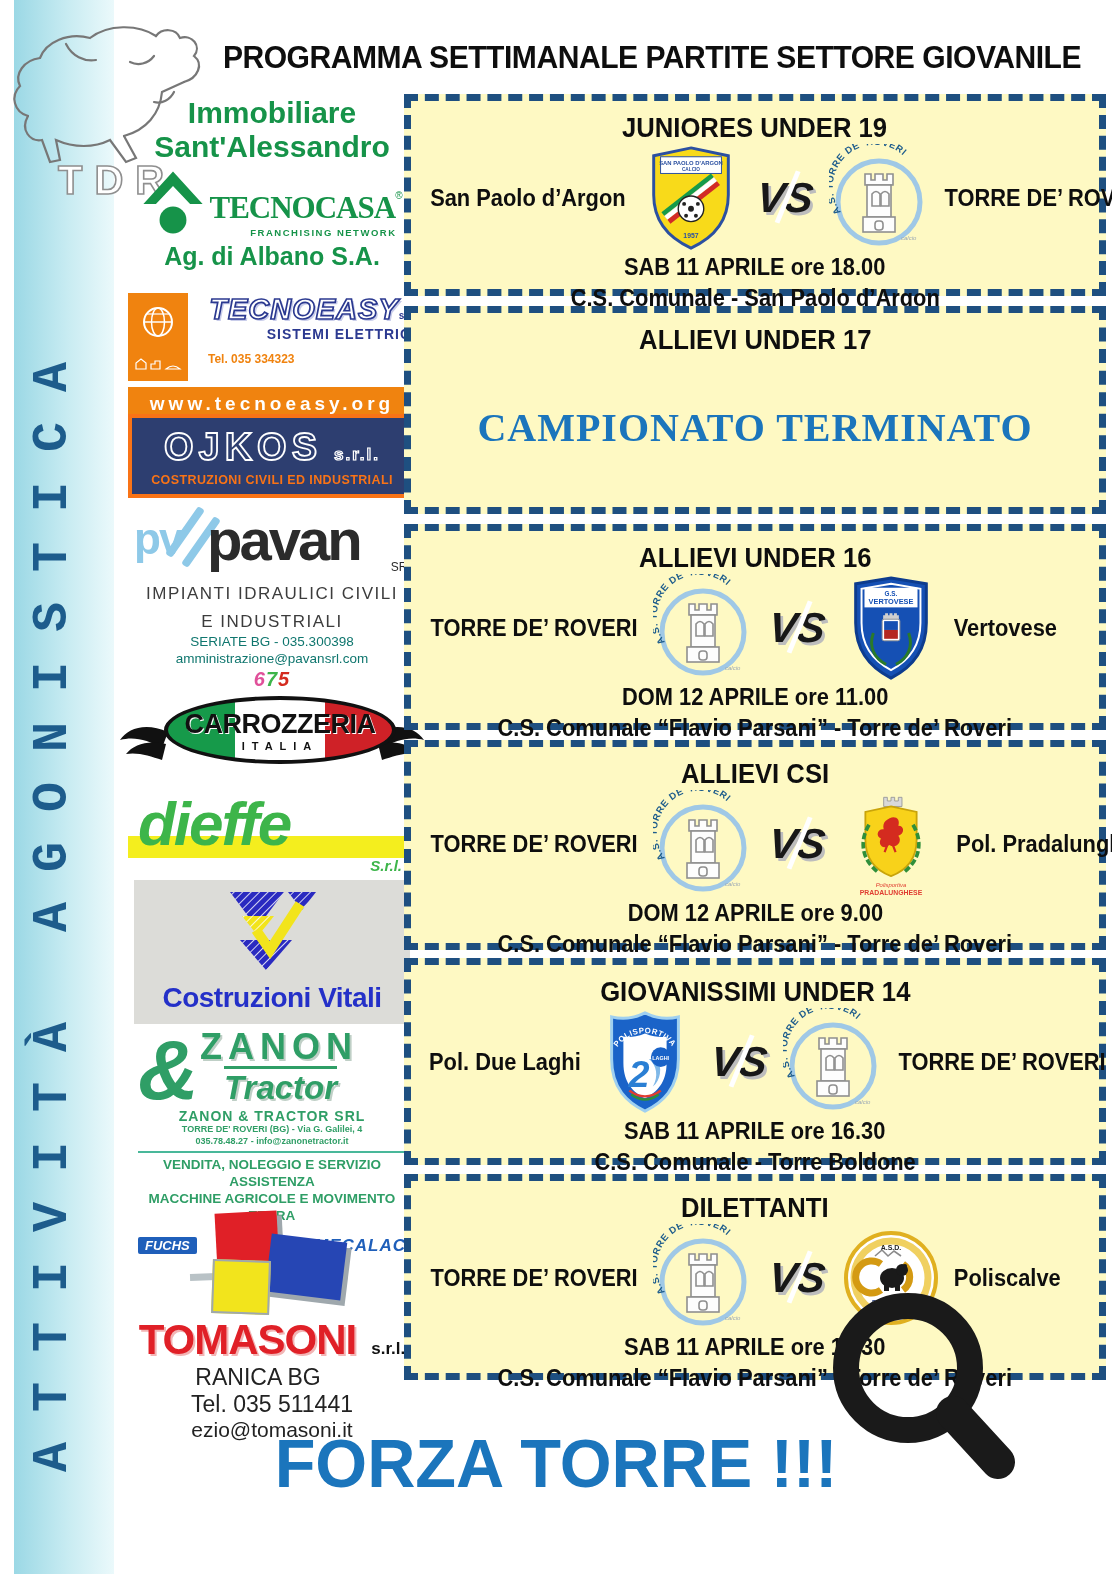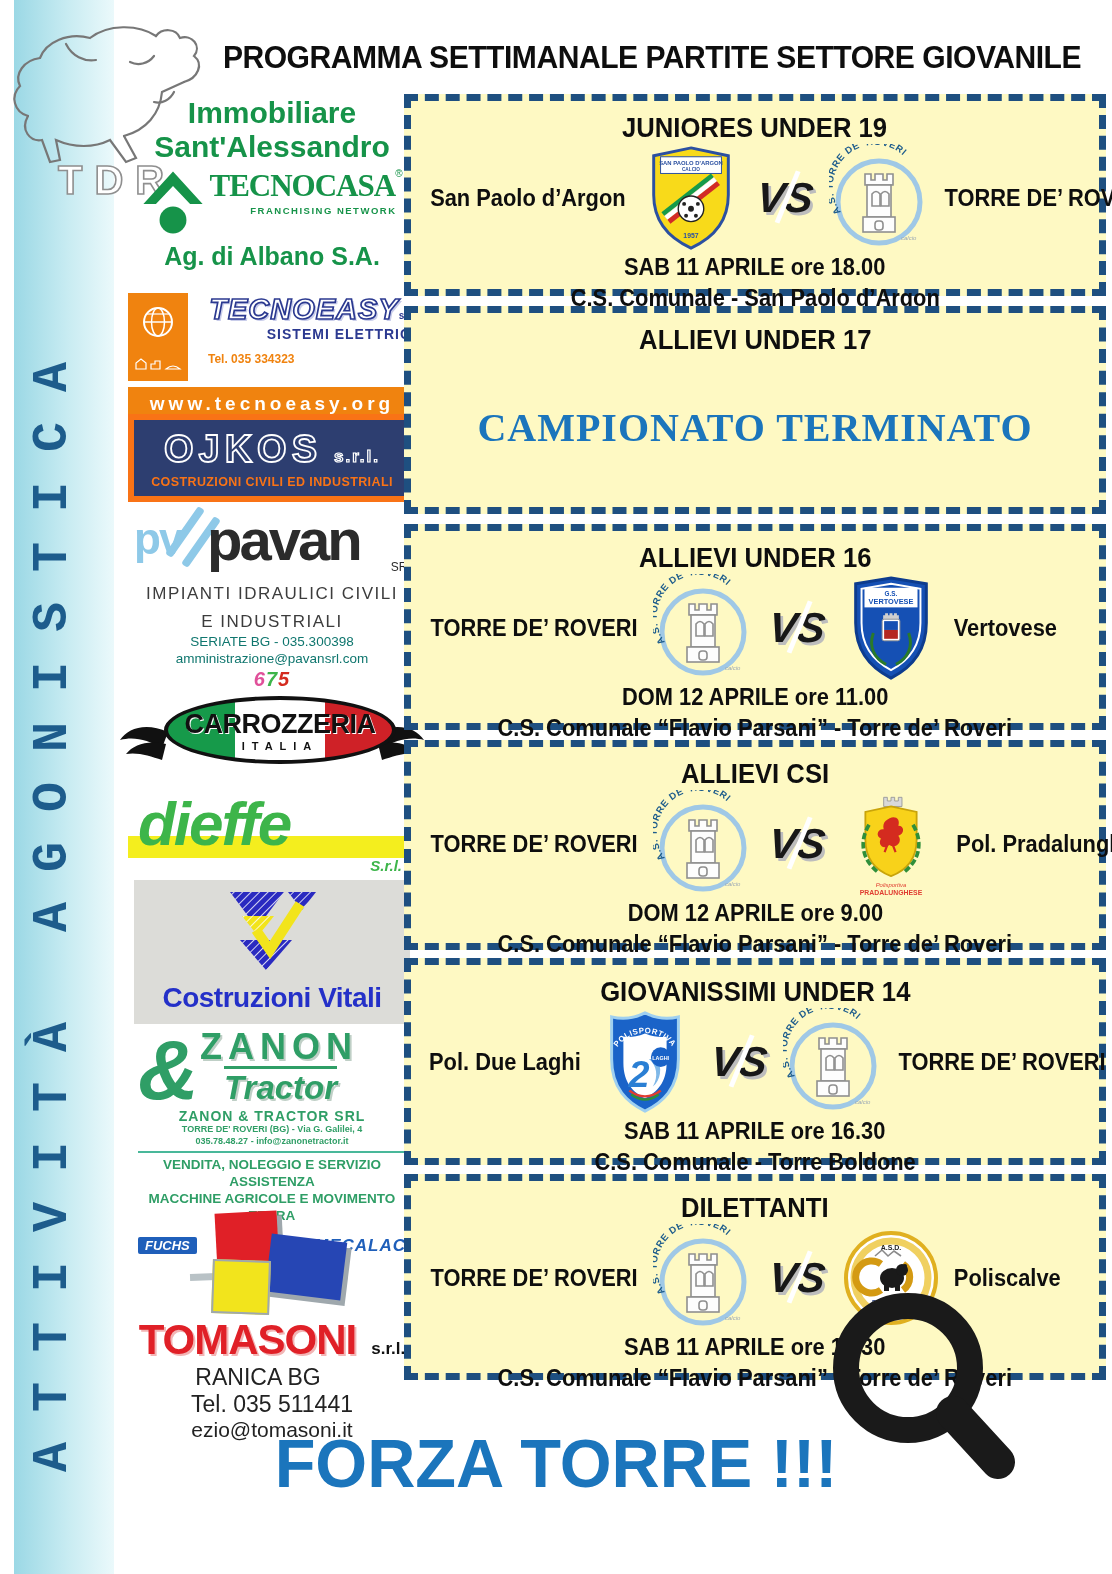--- a/index.html
+++ b/index.html
@@ -20,40 +20,40 @@
   
   #main-title { position:absolute; left:196px; top:40px; width:912px; text-align:center;
     font-size:31px; font-weight:800; color:#0e0e0e; letter-spacing:-0.5px;
     transform:scaleX(0.97); }
 
   
   .sponsor { position:absolute; left:128px; width:288px; text-align:center; }
   .green { color:#169349; }
   #sp-tecnocasa { top:96px; }
   .tc-line { font-size:30px; font-weight:bold; line-height:1.13; }
-  .tc-logo-row { display:flex; justify-content:center; gap:4px; margin-top:4px; }
+  .tc-logo-row { display:flex; align-items:flex-end; justify-content:center; gap:4px; margin-top:4px; }
   .tc-brand { font-size:31px; font-weight:800; letter-spacing:-1px; font-family:"Liberation Serif", serif; }
   .tc-reg { font-size:10px; vertical-align:top; }
   .tc-network { font-size:9.5px; font-weight:bold; letter-spacing:1.5px; text-align:right; padding-right:6px; margin-top:1px; }
   .tc-agency { font-size:25px; font-weight:bold; margin-top:4px; }
 
   #sp-tecnoeasy { top:293px; }
   .te-top { display:flex; align-items:stretch; gap:6px; }
   .te-orange-box { width:60px; height:88px; background:#f0830f; display:flex; flex-direction:column; align-items:center; justify-content:space-around; padding:4px 2px; }
   .te-right { flex:1; text-align:right; }
   .te-brand { font-size:29px; font-weight:800; letter-spacing:1px; color:#fff;
     -webkit-text-stroke:1.7px #2b3990; text-shadow:2px 2px 0 #c9cdea; font-style:italic; }
   .te-srl { font-size:10px; color:#2b3990; font-weight:bold; }
   .te-tagline { font-size:14px; font-weight:800; color:#2b3990; letter-spacing:1px; margin-top:0px; }
   .te-tel { font-size:12px; font-weight:bold; color:#f0830f; text-align:left; margin:10px 0 16px 14px; }
   .te-webbar { margin-top:5px; background:#f0830f; height:33px; display:flex; align-items:center; justify-content:center; }
   .te-web { color:#fff; font-weight:800; font-size:19px; letter-spacing:4px; }
 
   #sp-ojkos { top:414px; }
-  .oj-box { background:#2d3e70; border:6px solid #f97316; padding:8px 6px 7px; }
+  .oj-box { background:#2d3e70; border:4px solid #f97316; padding:8px 6px 7px; }
   .oj-brand-row { display:flex; align-items:baseline; justify-content:center; gap:12px; }
   .oj-brand { font-size:38px; font-weight:800; letter-spacing:5px; color:#2d3e70;
     -webkit-text-stroke:1.8px #fff; }
   .oj-srl { font-size:17px; font-weight:800; letter-spacing:2px; color:#2d3e70; -webkit-text-stroke:1.2px #fff; }
   .oj-tagline { color:#f97316; font-weight:bold; font-size:12.5px; letter-spacing:0.4px; margin-top:4px; }
 
   #sp-pavan { top:512px; }
   .pv-row { position:relative; height:64px; }
   .pv-pv { position:absolute; left:6px; top:2px; font-size:44px; font-weight:800; color:#8ec9e8; letter-spacing:-2px; }
   .pv-slash { position:absolute; width:58px; height:8px; background:#8ec9e8; border-radius:3px; }

